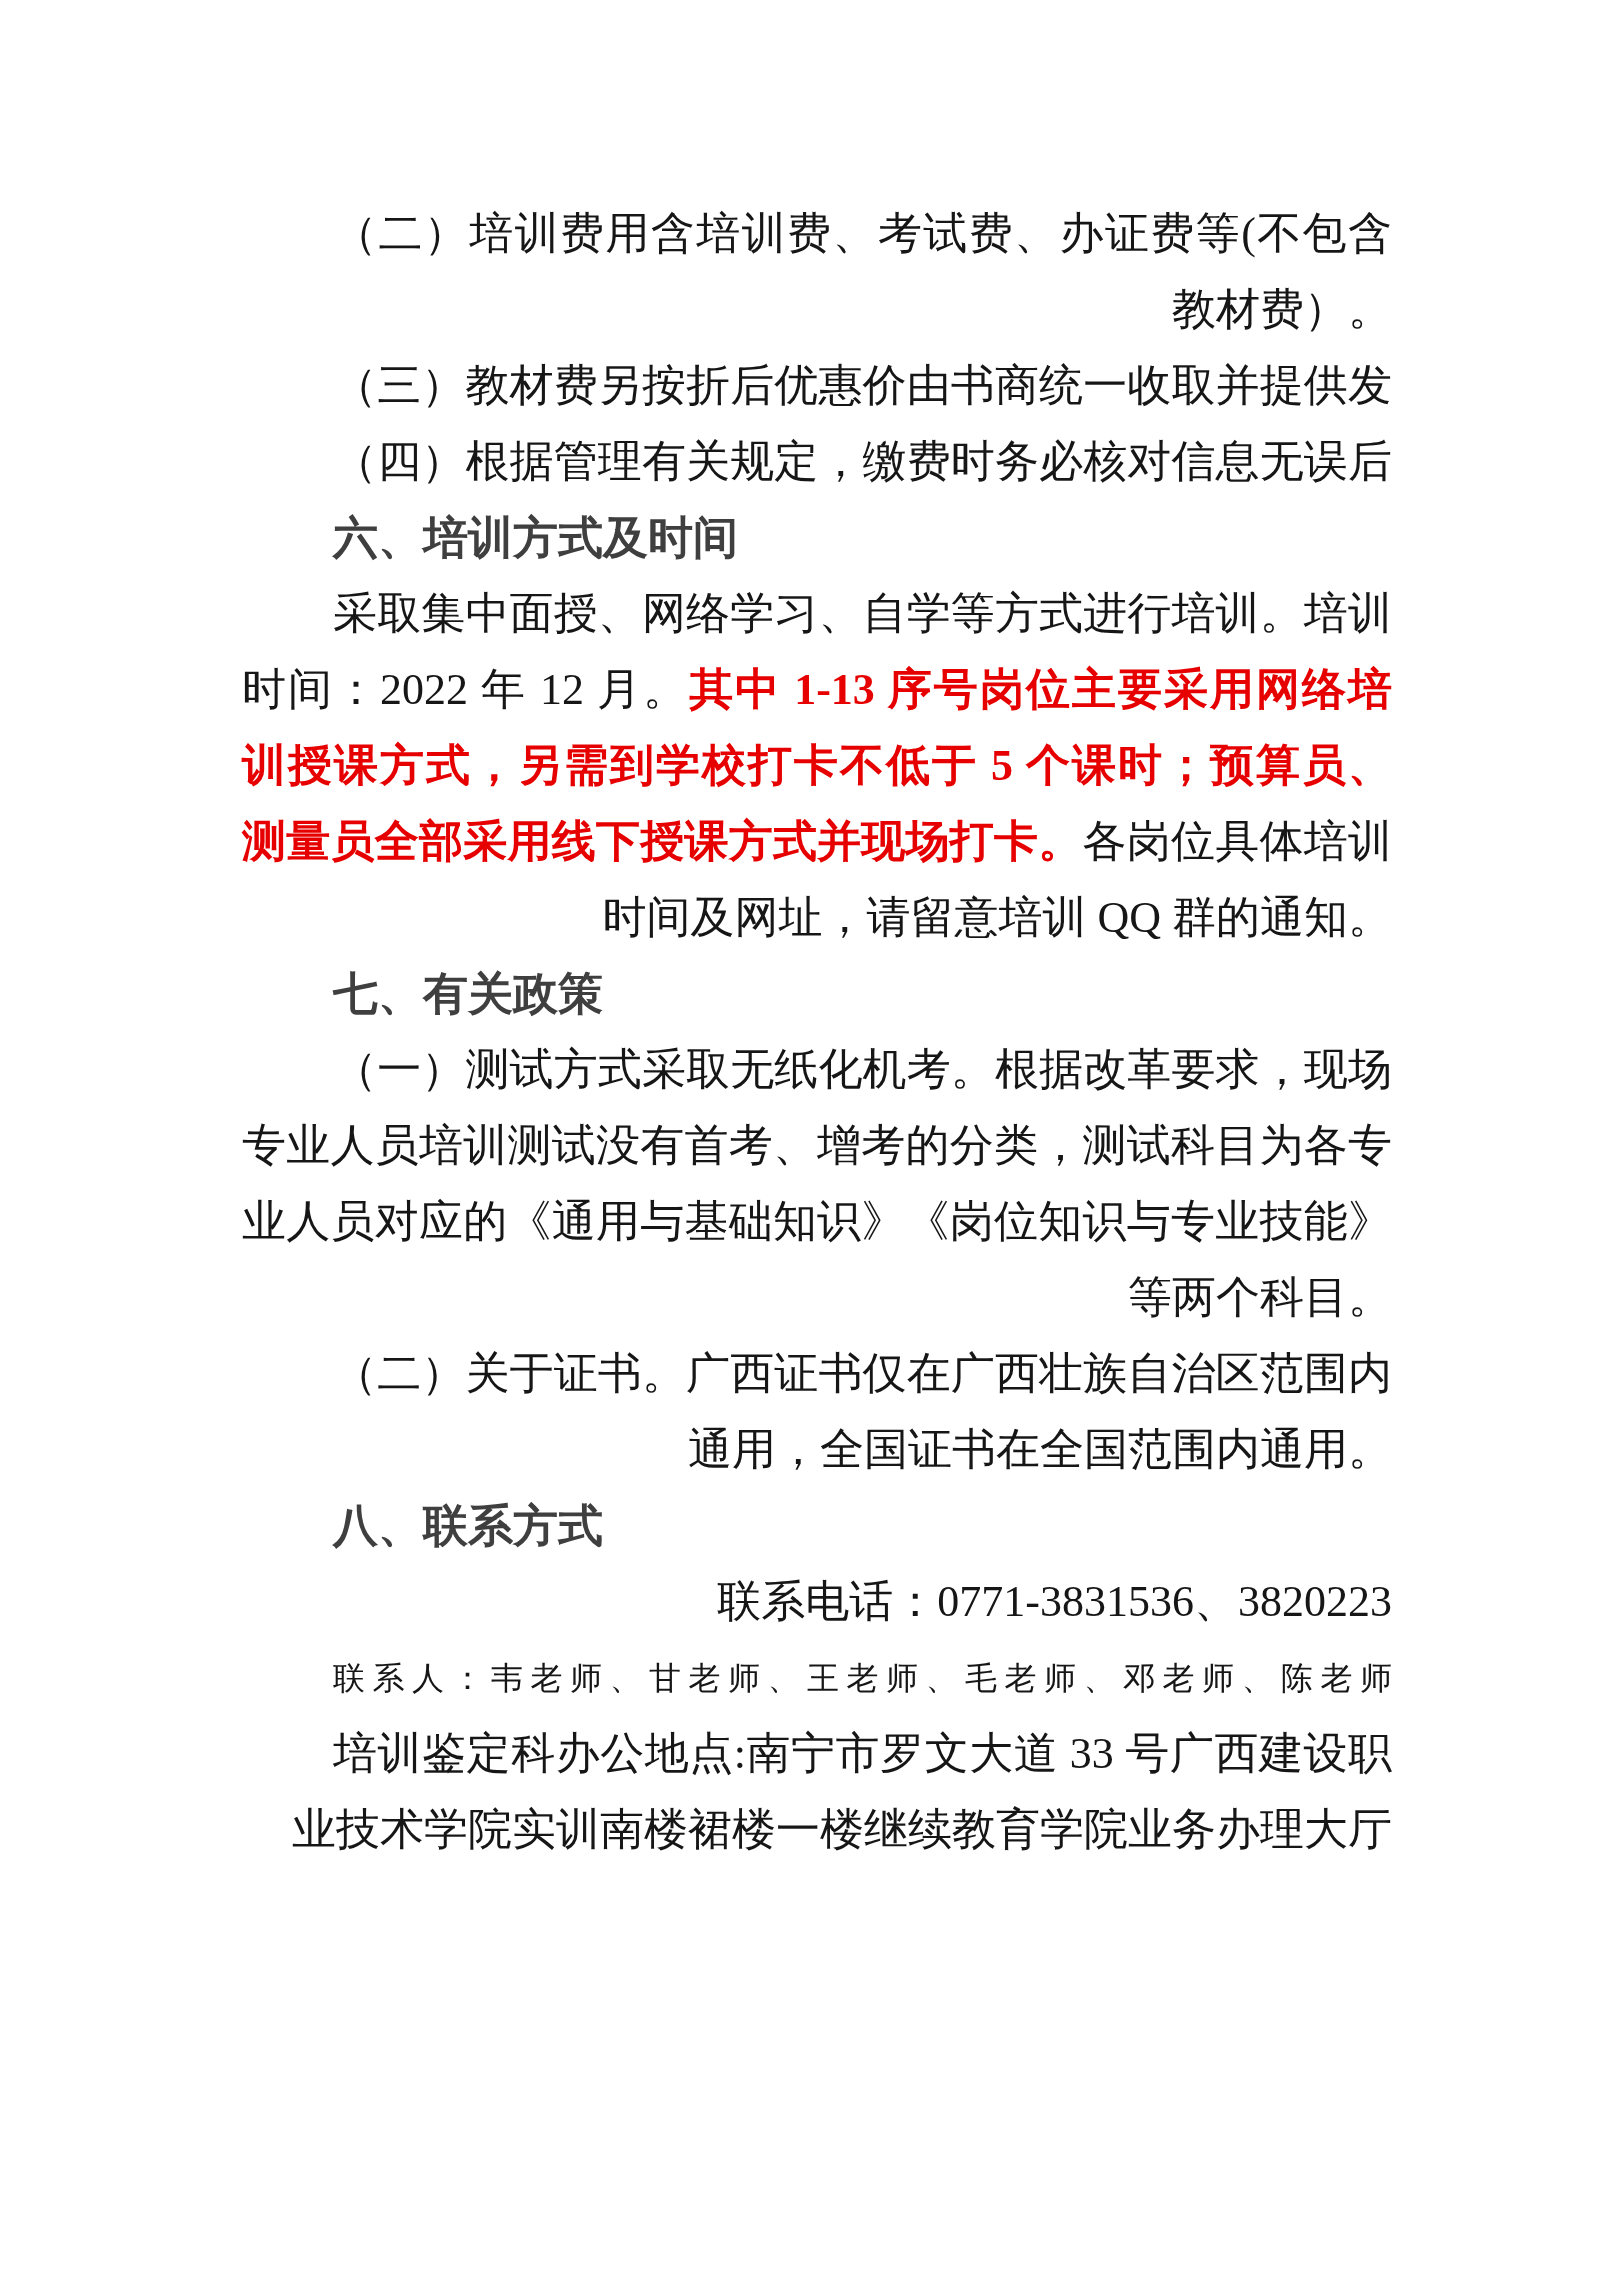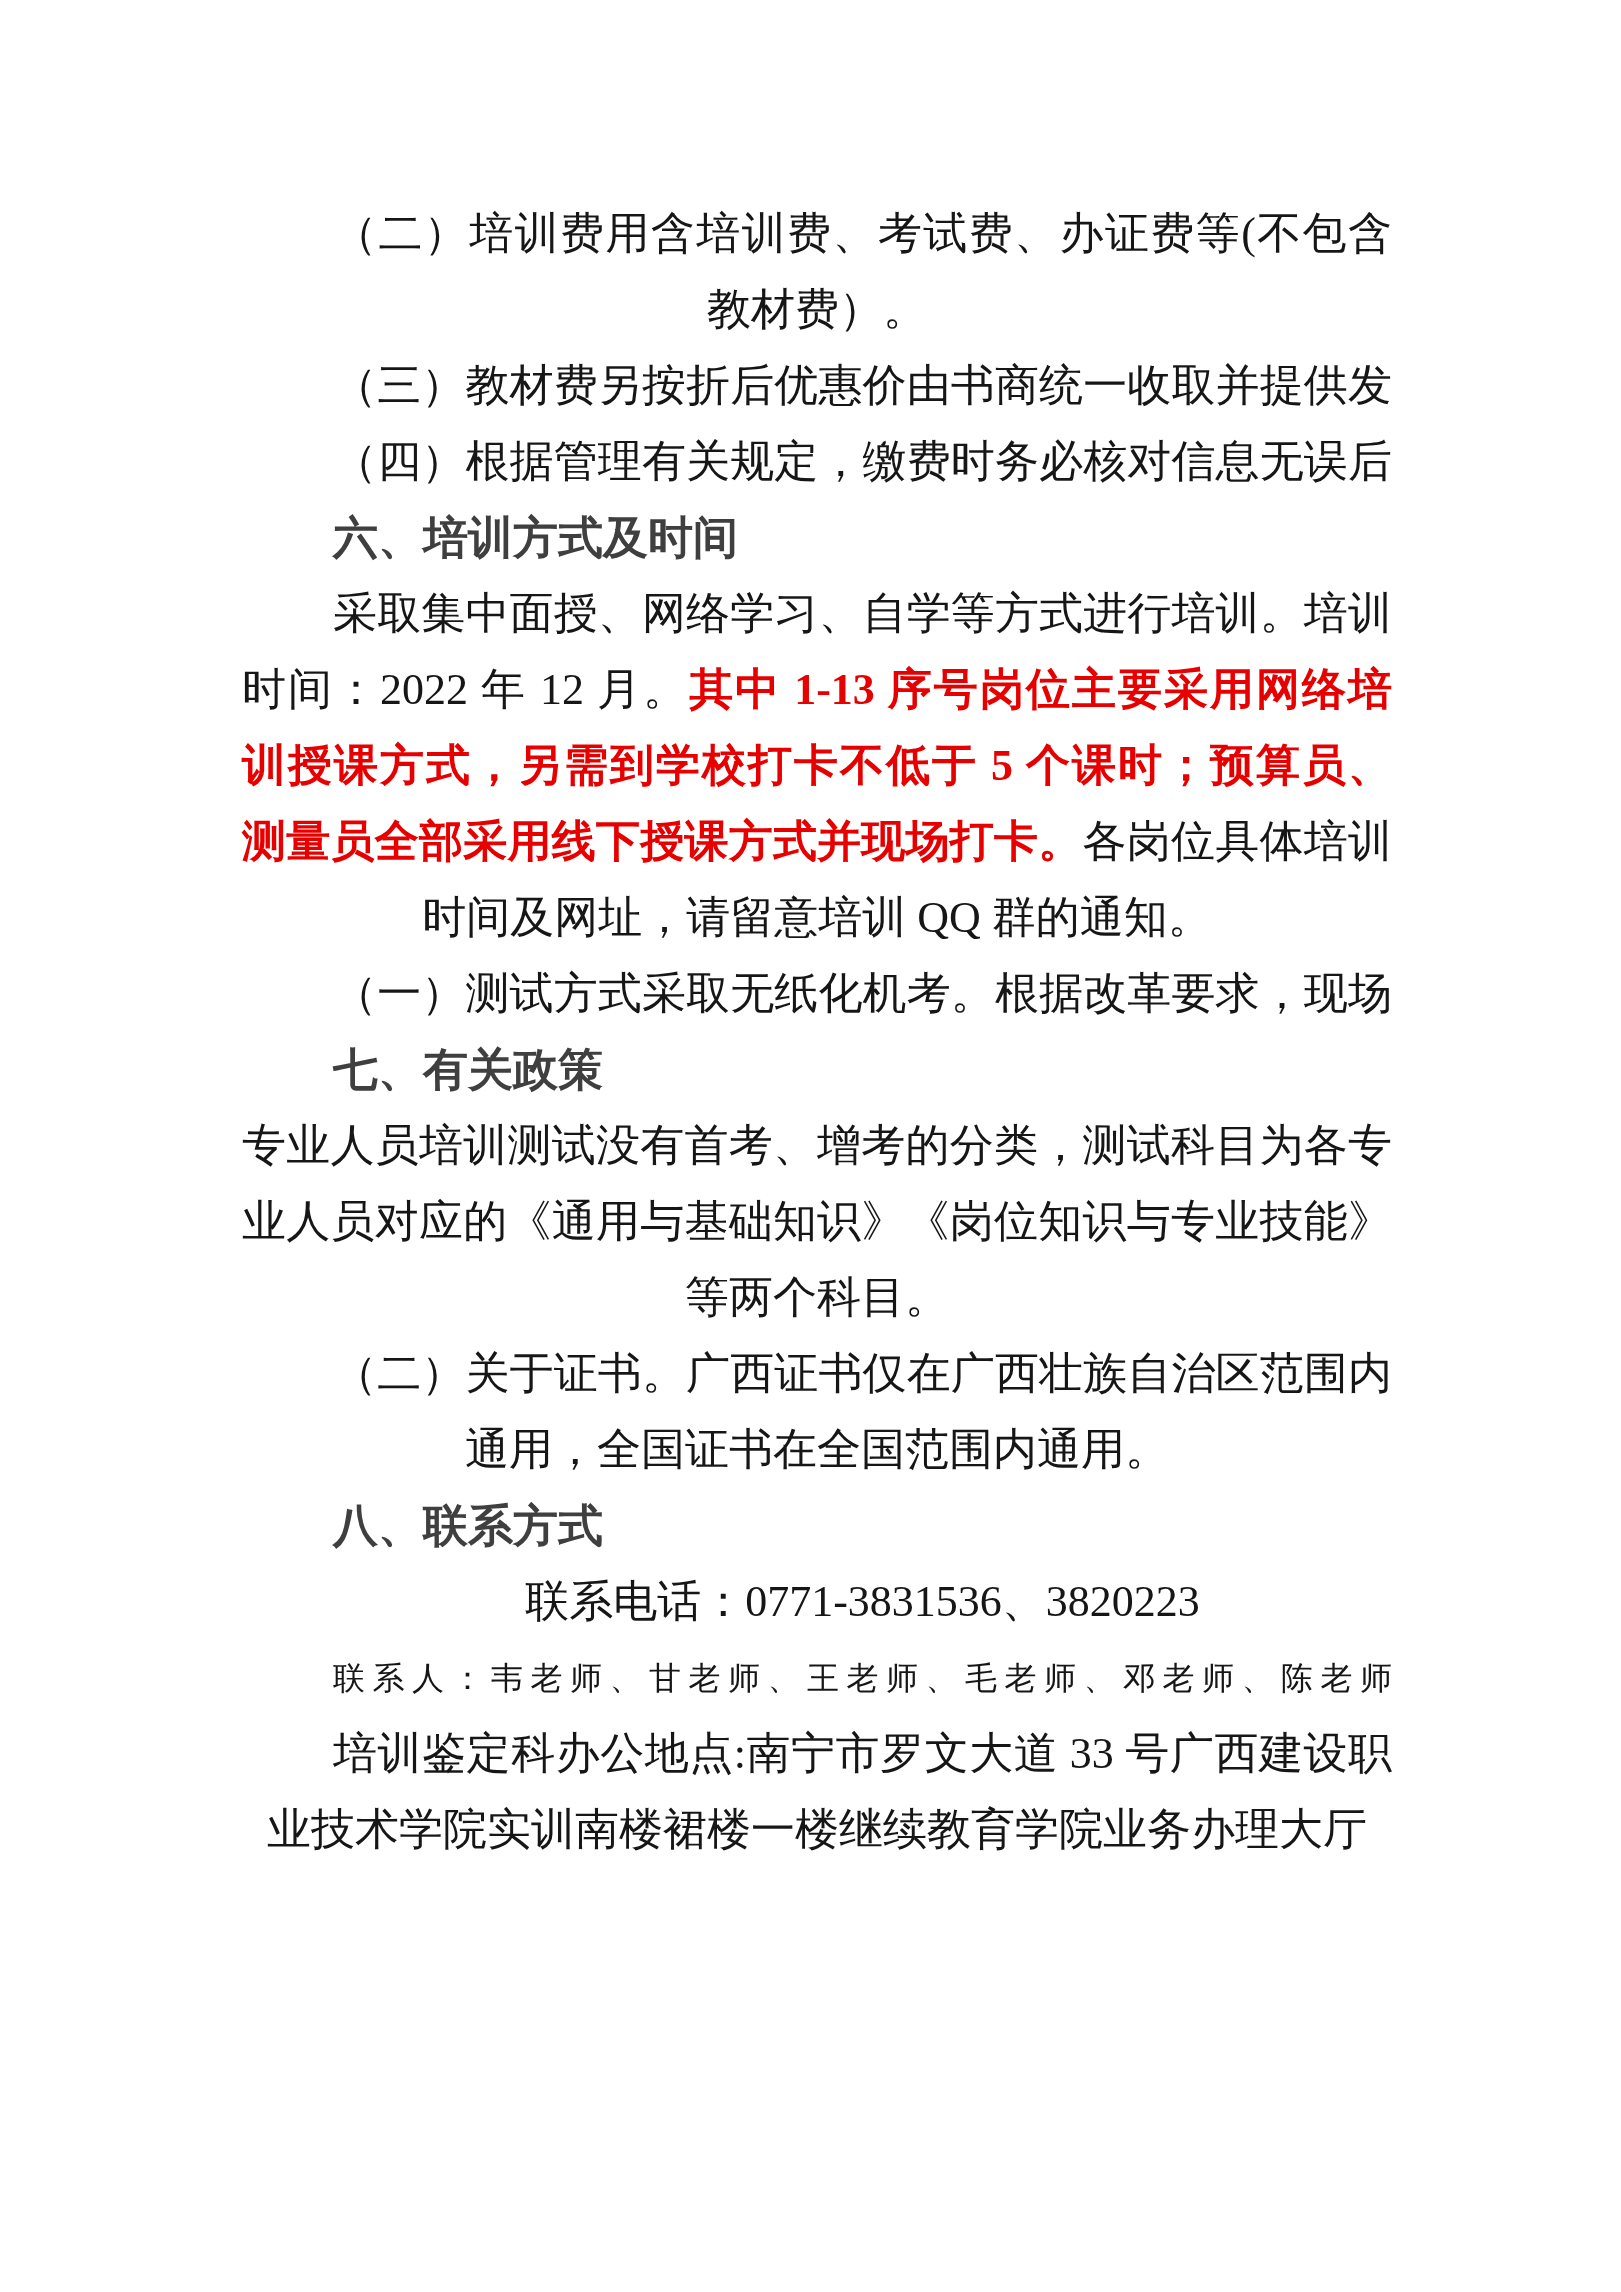--- a/index.html
+++ b/index.html
@@ -23,21 +23,21 @@
     position: absolute;
     left: 242px;
     top: 196px;
     width: 1150px;
   }
   .line {
     line-height: 76px;
     height: 76px;
     font-size: 44px;
     color: var(--body-color, #161616);
-    text-align: center;
+    text-align: right;
   }
   .line.indent {
     padding-left: 91px;
   }
   .line.fill {
     text-align: justify;
     text-align-last: justify;
     text-justify: inter-character;
   }
   .line.heading {
@@ -64,22 +64,22 @@
       <div class="line indent fill" style=""><span class="seg normal">（二）培训费用含培训费、考试费、办证费等(不包含</span></div>
       <div class="line" style=""><span class="seg normal">教材费）。</span></div>
       <div class="line indent fill" style=""><span class="seg normal">（三）教材费另按折后优惠价由书商统一收取并提供发</span></div>
       <div class="line indent fill" style=""><span class="seg normal">（四）根据管理有关规定，缴费时务必核对信息无误后</span></div>
       <div class="line heading indent" style=""><span class="seg normal">六、培训方式及时间</span></div>
       <div class="line indent fill" style=""><span class="seg normal">采取集中面授、网络学习、自学等方式进行培训。培训</span></div>
       <div class="line fill" style=""><span class="seg normal">时间：2022 年 12 月。</span><span class="seg red-bold">其中 1-13 序号岗位主要采用网络培</span></div>
       <div class="line fill" style=""><span class="seg red-bold">训授课方式，另需到学校打卡不低于 5 个课时；预算员、</span></div>
       <div class="line fill" style=""><span class="seg red-bold">测量员全部采用线下授课方式并现场打卡。</span><span class="seg normal">各岗位具体培训</span></div>
       <div class="line" style=""><span class="seg normal">时间及网址，请留意培训 QQ 群的通知。</span></div>
+      <div class="line heading indent" style=""><span class="seg normal">七、有关政策</span></div>
       <div class="line indent fill" style=""><span class="seg normal">（一）测试方式采取无纸化机考。根据改革要求，现场</span></div>
-      <div class="line heading indent" style=""><span class="seg normal">七、有关政策</span></div>
       <div class="line fill" style=""><span class="seg normal">专业人员培训测试没有首考、增考的分类，测试科目为各专</span></div>
       <div class="line fill" style=""><span class="seg normal">业人员对应的《通用与基础知识》《岗位知识与专业技能》</span></div>
       <div class="line" style=""><span class="seg normal">等两个科目。</span></div>
       <div class="line indent fill" style=""><span class="seg normal">（二）关于证书。广西证书仅在广西壮族自治区范围内</span></div>
       <div class="line" style=""><span class="seg normal">通用，全国证书在全国范围内通用。</span></div>
       <div class="line heading indent" style=""><span class="seg normal">八、联系方式</span></div>
       <div class="line indent" style=""><span class="seg normal">联系电话：0771-3831536、3820223</span></div>
       <div class="line indent fill" style="font-size: 32px;"><span class="seg normal">联系人：韦老师、甘老师、王老师、毛老师、邓老师、陈老师</span></div>
       <div class="line indent fill" style=""><span class="seg normal">培训鉴定科办公地点:南宁市罗文大道 33 号广西建设职</span></div>
       <div class="line" style=""><span class="seg normal">业技术学院实训南楼裙楼一楼继续教育学院业务办理大厅</span></div>

